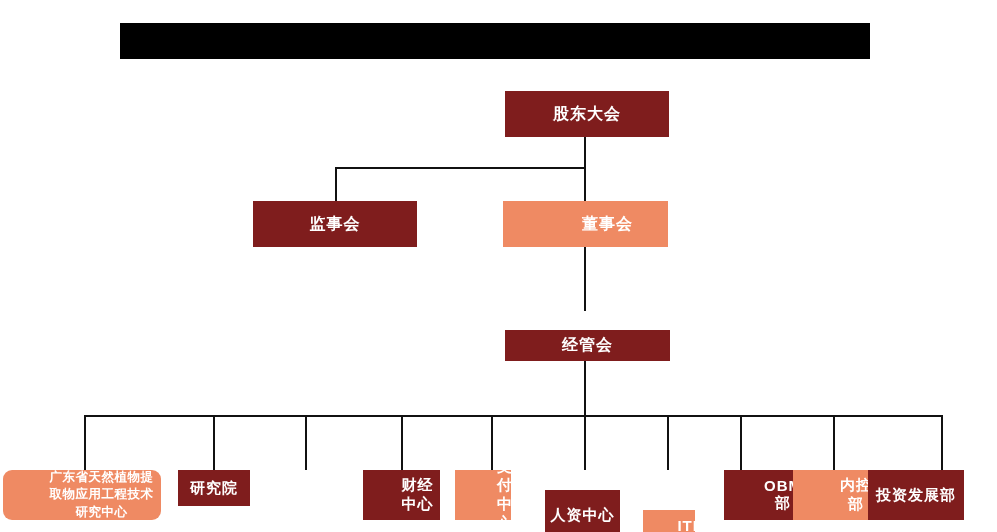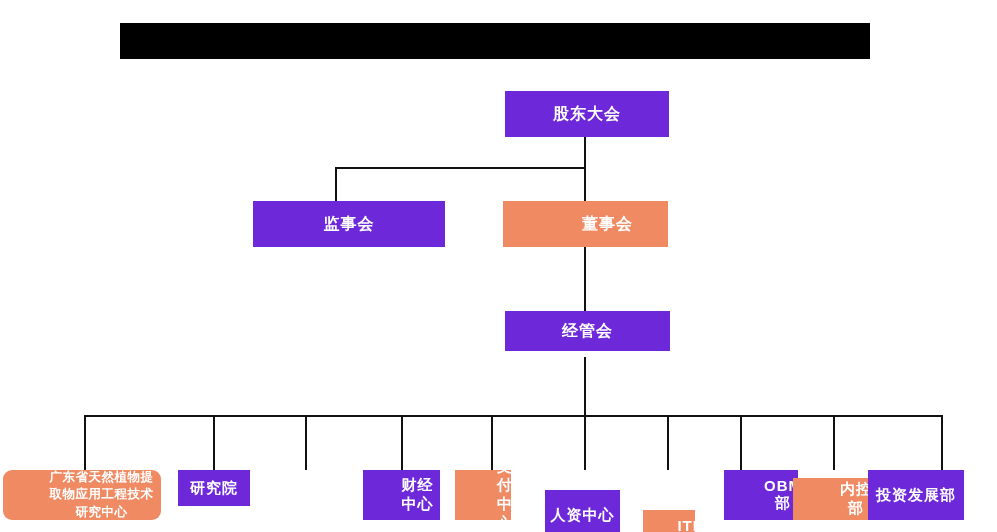--- a/index.html
+++ b/index.html
@@ -21,21 +21,21 @@
     position: absolute;
     display: flex;
     align-items: center;
     justify-content: center;
     text-align: center;
     color: #ffffff;
     font-weight: bold;
     letter-spacing: 1px;
     box-sizing: border-box;
   }
-  .node.dark  { background: #6d28d9; }
+  .node.dark  { background: #7f1d1d; }
   .node.light { background: #EF8A63; padding-left: 44px; }
   .lvl-top    { font-size: 16px; }
   .lvl-bottom { font-size: 15px; }
   .small-text {
     font-size: 12.5px;
     line-height: 1.4;
     letter-spacing: 0.5px;
     padding: 0 5px;
     border-radius: 9px;
   }
@@ -65,28 +65,28 @@
   <div class="line v" style="left:401px; top:415px; height:55px;"></div>
   <div class="line v" style="left:491px; top:415px; height:55px;"></div>
   <div class="line v" style="left:584px; top:415px; height:55px;"></div>
   <div class="line v" style="left:667px; top:415px; height:55px;"></div>
   <div class="line v" style="left:740px; top:415px; height:55px;"></div>
   <div class="line v" style="left:833px; top:415px; height:55px;"></div>
   <div class="line v" style="left:941px; top:415px; height:55px;"></div>
 
   <div class="node dark lvl-top" style="left:505px; top:91px;  width:164px; height:46px;">股东大会</div>
 
-  <div class="node dark lvl-top" style="left:253px; top:201px; width:192px; height:46px;">监事会</div>
+  <div class="node dark lvl-top" style="left:253px; top:201px; width:164px; height:46px;">监事会</div>
   <div class="node light lvl-top" style="left:503px; top:201px; width:165px; height:46px;">董事会</div>
 
-  <div class="node dark lvl-top" style="left:505px; top:311px; width:165px; height:40px;">经管会</div>
+  <div class="node dark lvl-top" style="left:505px; top:330px; width:165px; height:31px;">经管会</div>
 
   <div class="node light small-text" style="left:3px;   top:470px; width:158px; height:50px;">广东省天然植物提取物应用工程技术研究中心</div>
   <div class="node dark lvl-bottom" style="left:178px; top:470px; width:72px;  height:36px;">研究院</div>
   <div class="node dark lvl-bottom" style="left:363px; top:470px; width:77px;  height:50px;padding-left:32px;">财经中心</div>
   <div class="node light lvl-bottom" style="left:455px; top:470px; width:56px;  height:50px;">交付中心</div>
   <div class="node dark lvl-bottom" style="left:545px; top:490px; width:75px;  height:50px;">人资中心</div>
   <div class="node light lvl-bottom" style="left:643px; top:470px; width:52px;  height:50px;margin-top:40px;">ITD部</div>
   <div class="node dark lvl-bottom" style="left:724px; top:470px; width:74px;  height:50px;padding-left:44px;">OBM部</div>
-  <div class="node light lvl-bottom" style="left:793px; top:470px; width:82px;  height:42px;margin-top:8px;">内控部</div>
+  <div class="node light lvl-bottom" style="left:793px; top:470px; width:82px;  height:50px;">内控部</div>
   <div class="node dark lvl-bottom" style="left:868px; top:470px; width:96px;  height:50px;">投资发展部</div>
 
 </div>
 
 </body></html>

